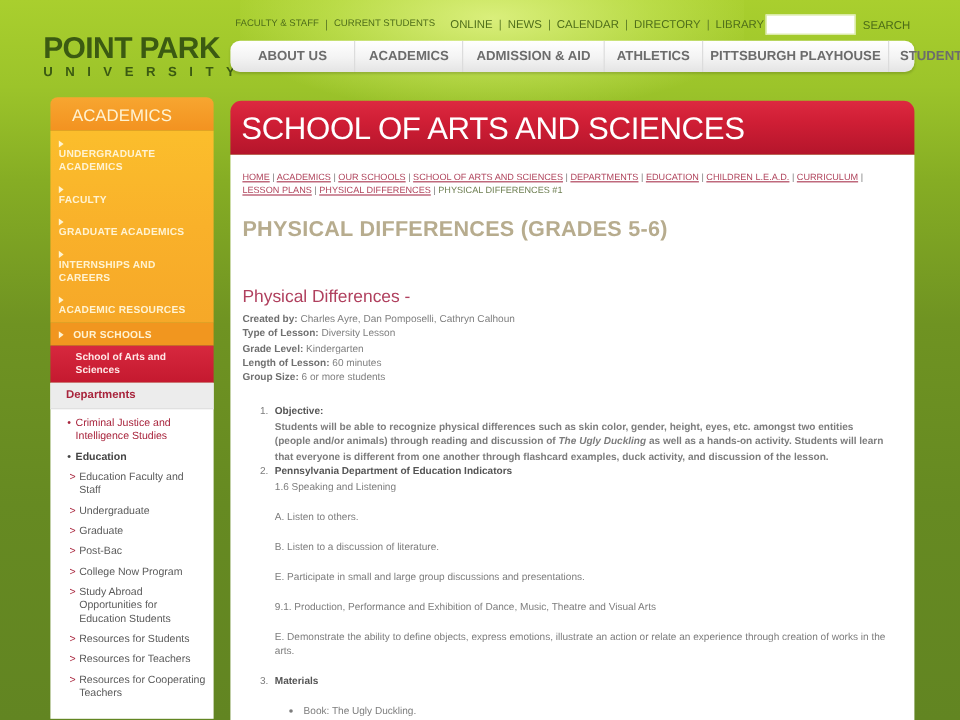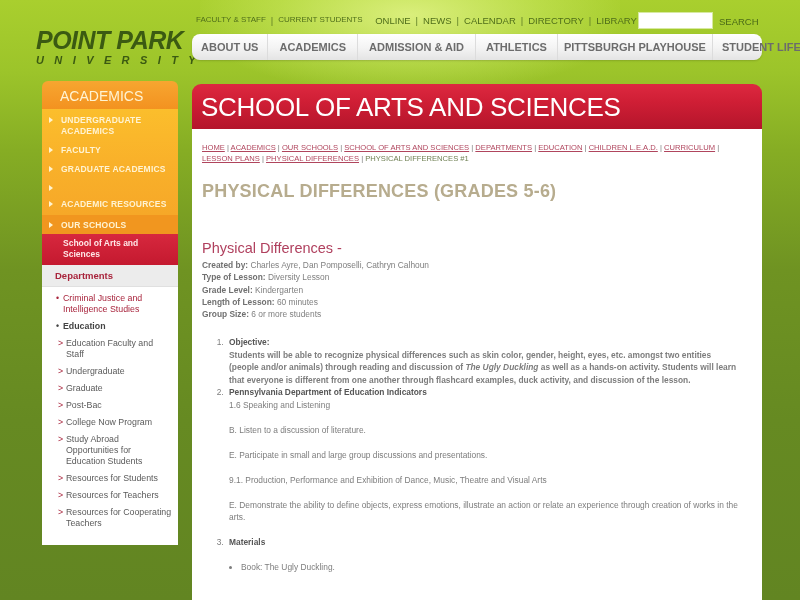--- a/index.html
+++ b/index.html
@@ -7,48 +7,48 @@
   body {
     font-family: "Liberation Sans", sans-serif;
     background: linear-gradient(180deg, #a9cf2e 0%, #9cc42a 12%, #86ad24 25%, #6f9322 45%, #668a22 70%, #628522 100%);
     position: relative;
   }
   .glow {
     position: absolute; left: 200px; top: -60px; width: 420px; height: 150px;
     background: radial-gradient(ellipse at center, rgba(235,250,150,0.75) 0%, rgba(220,245,120,0.35) 45%, rgba(200,235,100,0) 75%);
     pointer-events: none;
   }
-  .logo { position: absolute; left: 36px; top: 28px; font-style: italic; }
+  .logo { position: absolute; left: 36px; top: 28px; }
   .logo .l1 { font-family: "Liberation Sans", sans-serif; font-weight: bold; font-size: 25px; color: #3b5a12; letter-spacing: -0.5px; line-height: 25px; }
   .logo .l2 { font-weight: bold; font-size: 11px; color: #3b5a12; letter-spacing: 10.4px; line-height: 13px; margin-top: 1px; }
 
   .utility { position: absolute; left: 196px; top: 15px; font-size: 9.5px; color: #4f6e1a; display: flex; }
   .utility .sep { margin: 0 5px; color: #5f7e26; }
   .utility a { color: #4f6e1a; text-decoration: none; }
   .utility a.small { font-size: 8px; }
   .search-input { position: absolute; left: 638px; top: 12px; width: 75px; height: 17px; background: #fff; border: 1px solid #d7e9a0; }
   .search-btn { position: absolute; left: 719px; top: 16px; font-size: 9.5px; font-weight: normal; color: #4b6b17; }
 
   .mainnav {
     position: absolute; left: 192px; top: 34px; width: 570px; height: 26px;
     background: linear-gradient(180deg, #ffffff 0%, #f3f3f3 55%, #e4e4e4 100%);
     border-radius: 8px; display: flex; align-items: center;
     box-shadow: 0 1px 2px rgba(0,0,0,0.15);
   }
-  .mainnav .item { font-size: 11px; font-weight: bold; color: #6c6c6c; padding: 0 9px; height: 26px; line-height: 26px; border-right: 1px solid #dcdcdc; white-space: nowrap; }
+  .mainnav .item { font-size: 11px; font-weight: bold; color: #6c6c6c; padding: 0 23px; height: 26px; line-height: 26px; border-right: 1px solid #dcdcdc; white-space: nowrap; }
   .mainnav .item:last-child { border-right: none; }
 
   .sidebar { position: absolute; left: 42px; top: 81px; width: 136px; }
   .sb-head {
     height: 28px; border-radius: 6px 6px 0 0;
     background: linear-gradient(180deg, #f7a630 0%, #f39220 100%);
     color: #fff3d2; font-size: 14px; padding-left: 18px; line-height: 30px;
   }
   .sb-orange { background: linear-gradient(180deg, #fbbe2c 0%, #f9b12a 50%, #f6a828 100%); padding-top: 3px; }
-  .sb-item { display: flex; padding: 3px 6px 5px 7px; }
+  .sb-item { display: flex; padding: 3px 6px 5px 7px; flex-direction: column; }
   .sb-item .arr { width: 0; height: 0; border-top: 3.5px solid transparent; border-bottom: 3.5px solid transparent; border-left: 4px solid #fff4d0; margin-top: 2px; margin-right: 8px; flex-shrink: 0; }
   .sb-item .txt { font-size: 8.5px; font-weight: bold; color: #fff3d2; line-height: 11px; letter-spacing: 0.2px; }
   .sb-ours { background: #f1961f; padding: 5px 6px 4px 7px; display: flex; }
   .sb-ours .arr { width: 0; height: 0; border-top: 3.5px solid transparent; border-bottom: 3.5px solid transparent; border-left: 4px solid #fff4d0; margin-top: 2px; margin-right: 8px; }
   .sb-ours .txt { font-size: 8.5px; font-weight: bold; color: #fff3d2; letter-spacing: 0.2px; }
   .sb-school { background: linear-gradient(180deg, #d7283e 0%, #c4192f 100%); padding: 4px 6px 5px 21px; font-size: 8.5px; font-weight: bold; color: #ffe7e7; line-height: 11px; }
   .sb-white { background: #fff; padding-bottom: 10px; }
   .sb-dept-head { background: #ececec; padding: 5px 12px 5px 13px; font-size: 9.5px; font-weight: bold; color: #a8243c; border-bottom: 1px solid #e0e0e0; }
   .sb-list { padding: 6px 6px 0 14px; }
   .sb-list .li { font-size: 8.8px; line-height: 11px; margin-bottom: 6px; display: flex; }
@@ -75,21 +75,21 @@
   .page-title { margin-top: 17px; font-size: 18px; font-weight: bold; color: #b7ac8e; letter-spacing: 0.2px; }
   .lesson-title { margin-top: 38px; font-size: 14.5px; color: #b0405e; }
   .meta { margin-top: 3px; font-size: 8.4px; line-height: 12.3px; color: #808080; }
   .meta b { color: #707070; }
   ol.main { margin-top: 16px; padding-left: 24px; font-size: 8.4px; color: #7d7d7d; line-height: 12.5px; }
   ol.main > li { padding-left: 3px; }
   ol.main b { color: #555; }
   .obj-text { color: #7d7d7d; font-weight: bold; }
   .ind p { margin-bottom: 12.5px; }
   .ind p.first { margin-bottom: 12.5px; }
-  ul.mat { list-style: disc; margin-left: 12px; margin-top: 12px; }
+  ul.mat { list-style: disc; margin-left: 24px; margin-top: 12px; }
 </style>
 </head>
 <body>
 
 <div class="glow"></div>
 
 <div class="logo">
   <div class="l1">POINT PARK</div>
   <div class="l2">UNIVERSITY</div>
 </div>
@@ -133,20 +133,21 @@
     <div class="sb-item">
       <span class="arr"></span>
       <span class="txt">FACULTY</span>
     </div>
     <div class="sb-item">
       <span class="arr"></span>
       <span class="txt">GRADUATE ACADEMICS</span>
     </div>
     <div class="sb-item">
       <span class="arr"></span>
+      <span class="txt">INTERNSHIPS AND CAREERS</span>
     </div>
     <div class="sb-item">
       <span class="arr"></span>
       <span class="txt">ACADEMIC RESOURCES</span>
     </div>
   </div>
   <div class="sb-ours">
     <span class="arr"></span>
     <span class="txt">OUR SCHOOLS</span>
   </div>
@@ -232,20 +233,21 @@
 
   <ol class="main">
     <li>
       <b>Objective:</b>
       <div class="obj-text"><span>Students will be able to recognize physical differences such as skin color, gender, height, eyes, etc. amongst two entities (people and/or animals) through reading and discussion of </span><i>The Ugly Duckling</i><span> as well as a hands-on activity.  Students will learn that everyone is different from one another through flashcard examples, duck activity, and discussion of the lesson.</span></div>
     </li>
     <li>
       <b>Pennsylvania Department of Education Indicators</b>
       <div class="ind">
         <p class="first">1.6 Speaking and Listening</p>
+        <p>A.  Listen to others.</p>
         <p>B.  Listen to a discussion of literature.</p>
         <p>E.  Participate in small and large group discussions and presentations.</p>
         <p>9.1. Production, Performance and Exhibition of Dance, Music, Theatre and Visual Arts</p>
         <p>E.  Demonstrate the ability to define objects, express emotions, illustrate an action or relate an experience through creation of works in the arts.</p>
       </div>
     </li>
     <li>
       <b>Materials</b>
       <ul class="mat">
         <li>Book:  The Ugly Duckling.</li>

